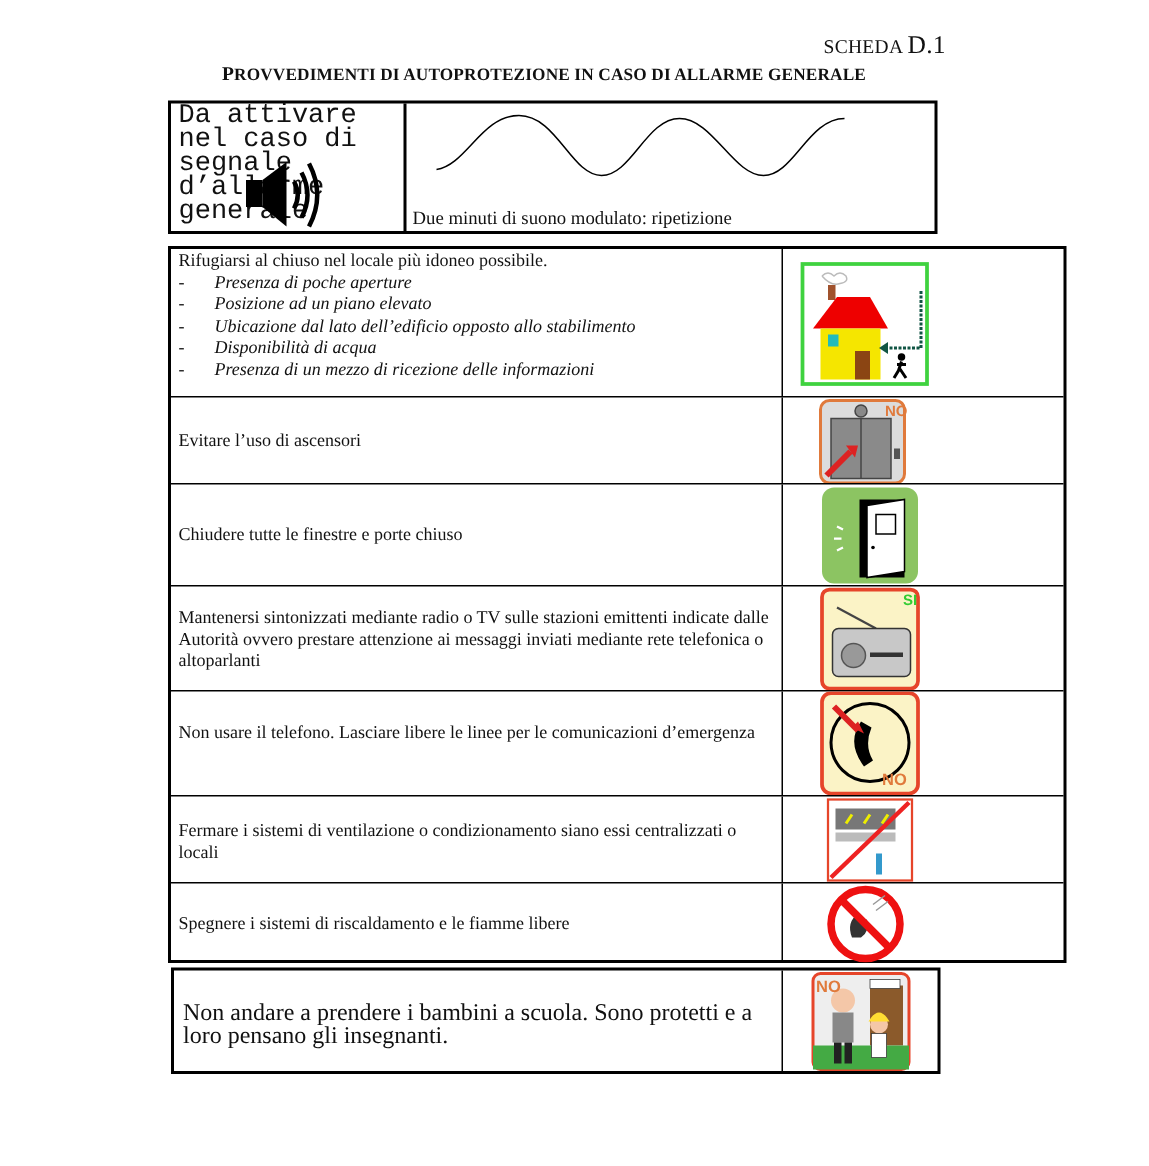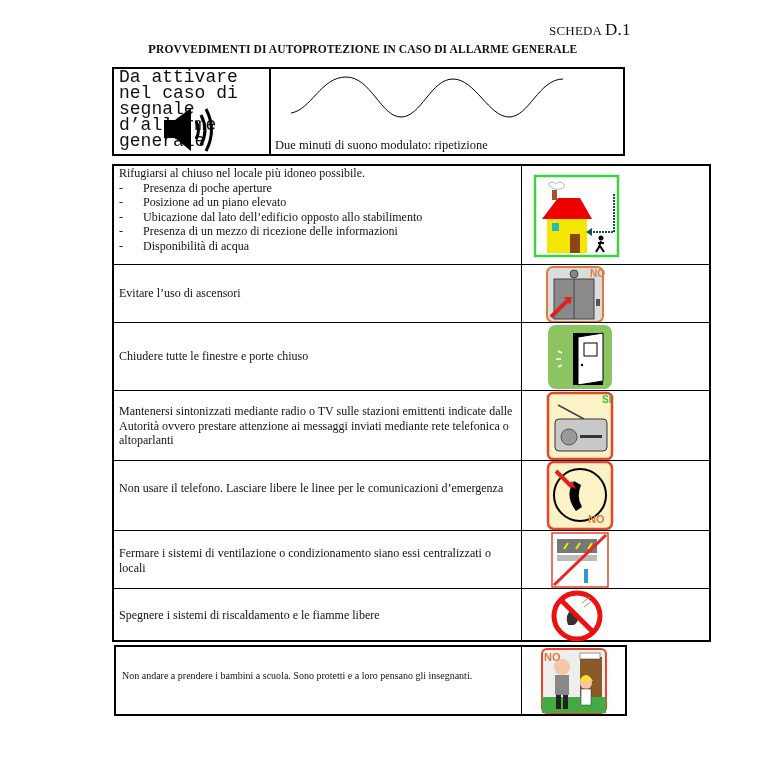--- a/index.html
+++ b/index.html
@@ -15,24 +15,24 @@
   #alarm .lt{position:absolute;left:5px;top:0px;font-size:18px;line-height:16px;width:150px;font-family:Liberation Mono, monospace;}
   #alarm .rt{position:absolute;left:161px;top:69px;font-size:12.5px;}
   #speaker{position:absolute;left:46px;top:36px;}
   #wave{position:absolute;left:172px;top:6px;}
   #main{left:112px;top:164px;width:599px;height:478px;}
   .row{position:absolute;left:0;width:100%;border-top:1px solid #000;box-sizing:border-box;}
   .row.first{border-top:none;}
   .row .txt{position:absolute;left:5px;font-size:12px;line-height:14.5px;width:400px;}
   .row .pic{position:absolute;left:407px;top:0;bottom:0;border-left:1px solid #000;width:104px;}
   .list{margin:0;padding:0;list-style:none;}
-  .list li{position:relative;padding-left:24px;}
+  .list li{position:relative;padding-left:24px;font-style:italic;}
   .list li:before{content:"-";position:absolute;left:0;}
   #last{left:114px;top:645px;width:513px;height:71px;}
-  #last .txt{position:absolute;left:6px;top:21px;font-size:10px;line-height:15px;width:395px;}
+  #last .txt{position:absolute;left:6px;top:21px;font-size:16px;line-height:15px;width:395px;}
   #last .pic{position:absolute;left:405px;top:0;bottom:0;border-left:1px solid #000;width:104px;}
   svg{display:block;}
 </style>
 </head>
 <body>
 
 <div id="scheda" class="abs"><span>SCHEDA</span> <span class="big">D.1</span></div>
 
 <div id="title" class="abs"><span class="cap">P</span><span>ROVVEDIMENTI DI AUTOPROTEZIONE IN CASO DI ALLARME GENERALE</span></div>
 
@@ -57,22 +57,22 @@
 </div>
 
 <div id="main" class="box">
   <div class="row first" style="top:0;height:98px;">
     <div class="txt" style="top:0px;">
       <div>Rifugiarsi al chiuso nel locale più idoneo possibile.</div>
       <ul class="list">
         <li>Presenza di poche aperture</li>
         <li>Posizione ad un piano elevato</li>
         <li>Ubicazione dal lato dell’edificio opposto allo stabilimento</li>
+        <li>Disponibilità di acqua</li>
         <li>Presenza di un mezzo di ricezione delle informazioni</li>
-        <li>Disponibilità di acqua</li>
       </ul>
     </div>
     <div class="pic">
       <svg width="104" height="96" viewBox="0 0 104 96">
         <rect x="13" y="10" width="83" height="80" fill="#fff" stroke="#3fd23f" stroke-width="2.5"></rect>
         <path d="M26 18 q4 -4 8 0 q4 -4 8 0 q2 4 -4 5 q-6 2 -12 -5" fill="none" stroke="#bbb" stroke-width="1"></path>
         <rect x="30" y="24" width="5" height="10" fill="#a0522d"></rect>
         <polygon points="20,53 36,32 58,32 70,53" fill="#e00"></polygon>
         <rect x="25" y="53" width="40" height="34" fill="#f5e600"></rect>
         <rect x="30" y="57" width="7" height="8" fill="#2bb"></rect>

